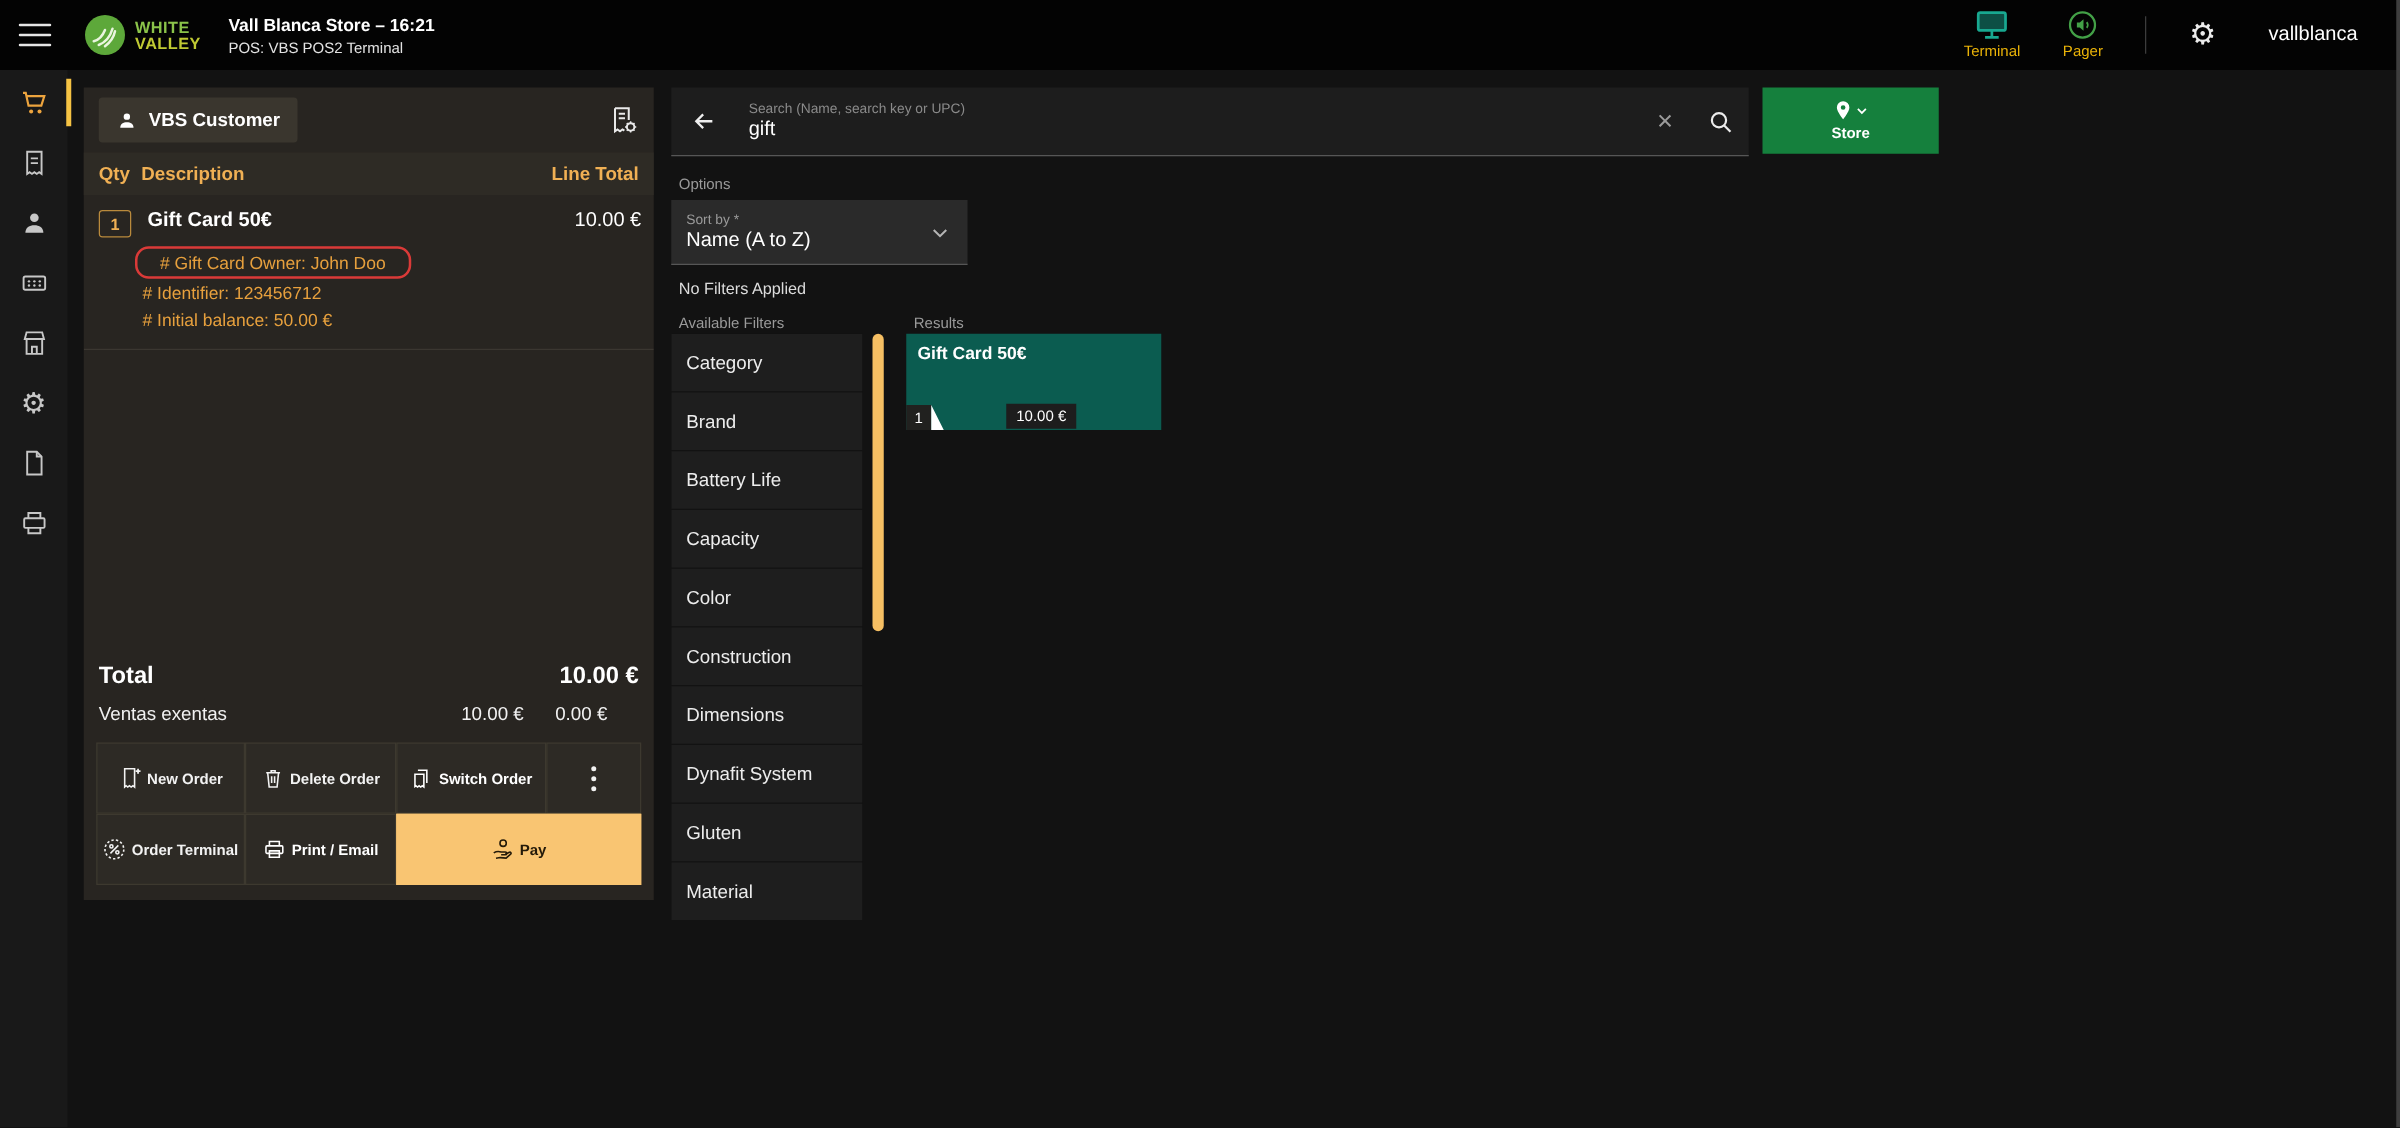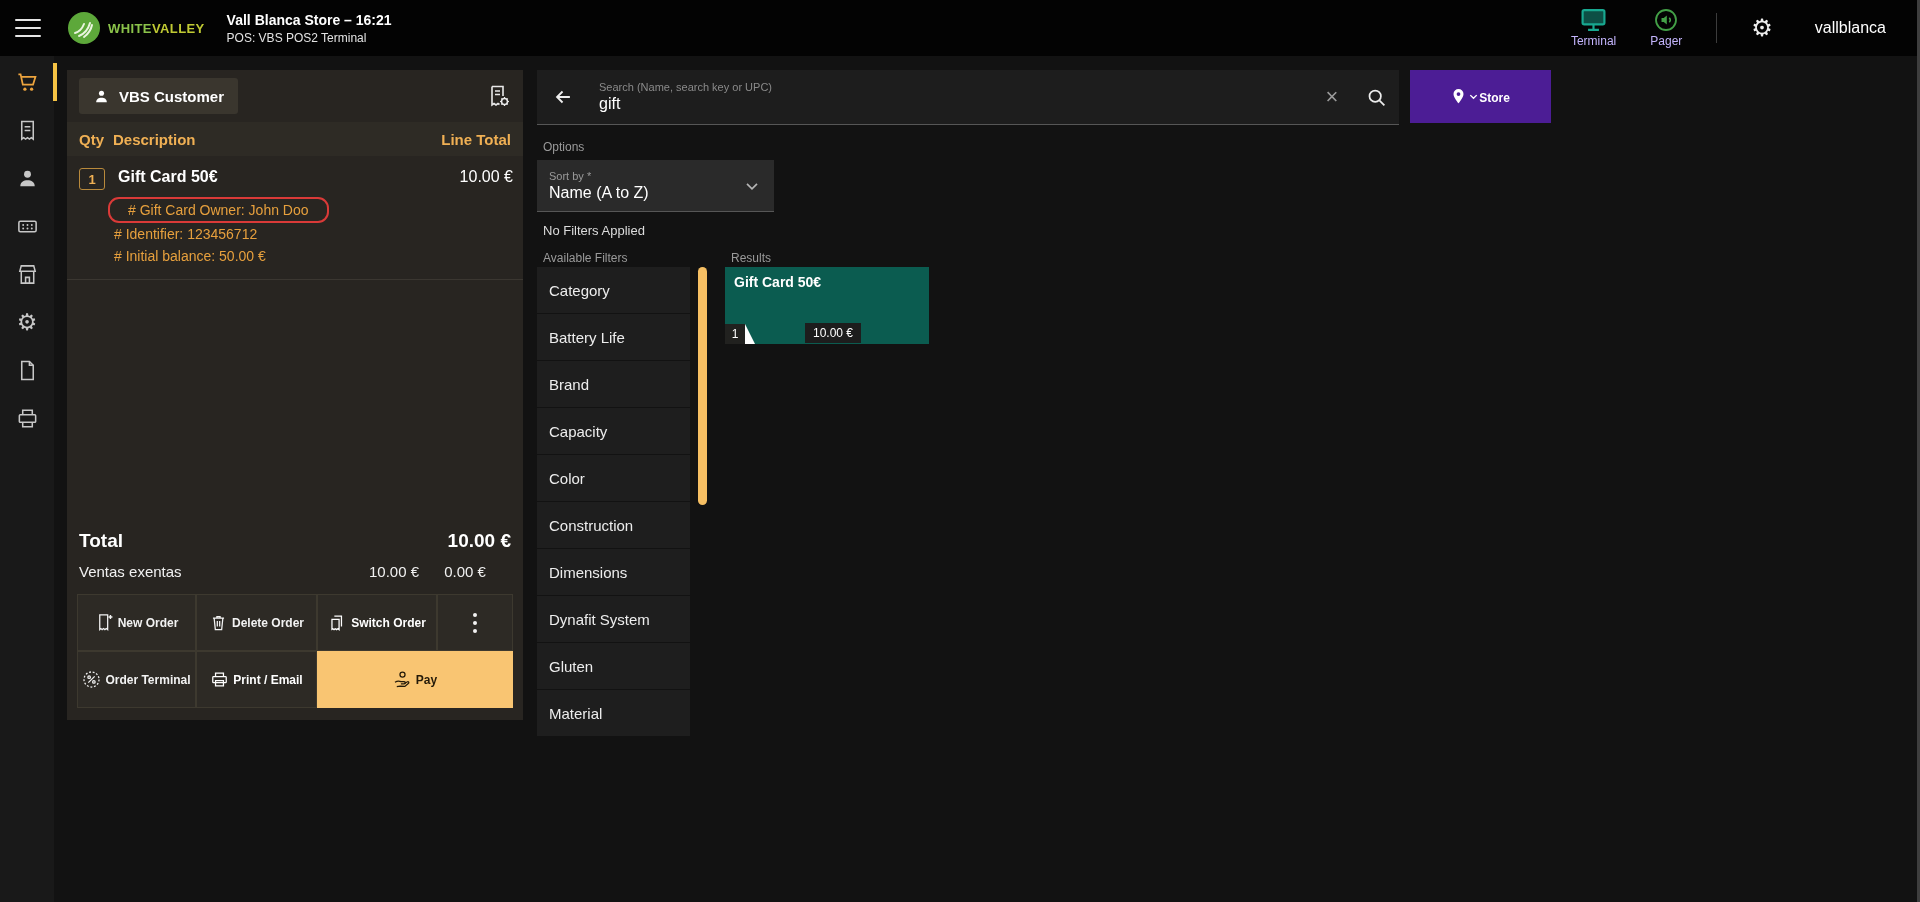--- a/index.html
+++ b/index.html
@@ -3,29 +3,29 @@
 <meta charset="utf-8">
 <style>
   html,body{margin:0;padding:0;background:#121212;font-family:"Liberation Sans",sans-serif;}
   #screen{position:relative;width:1920px;height:902px;overflow:hidden;background:#121212;}
 
   
   #topbar{position:absolute;left:0;top:0;width:1920px;height:56px;background:#030303;display:flex;align-items:center;z-index:5;}
   .hamburger{margin-left:15px;width:26px;display:flex;flex-direction:column;gap:6px;cursor:pointer;}
   .hamburger span{display:block;height:2px;background:#e6e6e6;border-radius:1px;}
   .logo-wrap{display:flex;align-items:center;margin-left:26px;gap:7px;}
-  .logo-text{display:flex;line-height:13px;font-weight:bold;font-size:13px;letter-spacing:.4px;}
+  .logo-text{display:flex;flex-direction:column;line-height:13px;font-weight:bold;font-size:13px;letter-spacing:.4px;}
   .logo-text .l1{color:#8bc34a;}
   .logo-text .l2{color:#c0ca33;}
   .store-id{margin-left:22px;display:flex;flex-direction:column;gap:3px;}
   .store-id .n1{color:#ffffff;font-size:14px;font-weight:600;}
   .store-id .n2{color:#e3e3e3;font-size:12px;}
   .tb-spacer{flex:1;}
   .tb-item{display:flex;flex-direction:column;align-items:center;gap:2px;margin-right:34px;cursor:pointer;}
-  .tb-item .lbl{color:#c4b5fd;font-size:12px;}
+  .tb-item .lbl{color:#eab308;font-size:12px;}
   .tb-divider{width:1px;height:30px;background:#3c3c3c;margin-right:34px;}
   .tb-gear{color:#ececec;font-size:24px;margin-right:42px;cursor:pointer;line-height:24px;}
   .tb-user{color:#ffffff;font-size:16px;margin-right:34px;}
 
   
   #sidebar{position:absolute;left:0;top:56px;width:54px;height:846px;background:#191919;display:flex;flex-direction:column;padding-top:2px;z-index:4;}
   .side-slot{position:relative;height:48px;display:flex;align-items:center;justify-content:center;color:#c7c7c7;cursor:pointer;}
   .side-slot svg{width:23px;height:23px;}
   .side-slot.active{color:#eda43e;}
   .side-slot.active::after{content:"";position:absolute;right:-3px;top:5px;bottom:5px;width:4px;background:#f6c344;}
@@ -67,21 +67,21 @@
   .dots i{width:4px;height:4px;border-radius:50%;background:#f2f2f2;}
 
   
   .search-bar{position:absolute;left:537px;top:70px;width:862px;height:54px;background:#1d1d1d;border-bottom:1px solid #565656;display:flex;align-items:center;z-index:2;}
   .back-btn{width:52px;height:100%;display:flex;align-items:center;justify-content:center;color:#efefef;cursor:pointer;}
   .search-field{flex:1;padding-left:10px;display:flex;flex-direction:column;justify-content:center;gap:2px;}
   .search-label{font-size:11px;color:#8a8a8a;}
   .search-input{background:transparent;border:none;outline:none;color:#ffffff;font-size:16px;padding:0;font-family:"Liberation Sans",sans-serif;width:95%;}
   .clear-btn{width:42px;text-align:center;color:#9b9b9b;font-size:22px;cursor:pointer;line-height:22px;}
   .mag-btn{width:46px;height:100%;display:flex;align-items:center;justify-content:center;color:#ececec;cursor:pointer;}
-  .store-btn{position:absolute;left:1410px;top:70px;width:141px;height:53px;background:#4c1d95;display:flex;flex-direction:row;align-items:center;justify-content:center;color:#fff;cursor:pointer;z-index:2;}
+  .store-btn{position:absolute;left:1410px;top:70px;width:141px;height:53px;background:#15803d;display:flex;flex-direction:column;align-items:center;justify-content:center;color:#fff;cursor:pointer;z-index:2;}
   .store-top{display:flex;align-items:center;gap:2px;}
   .store-lbl{font-size:12px;font-weight:600;margin-top:2px;}
   .sec-label{position:absolute;font-size:12px;color:#9a9a9a;z-index:2;}
   #options-label{left:543px;top:140px;}
   #avail-label{left:543px;top:251px;}
   #results-label{left:731px;top:251px;}
   .sort-box{position:absolute;left:537px;top:160px;width:237px;height:52px;background:#2a2a2a;border-bottom:1px solid #565656;display:flex;align-items:center;padding:0 12px;box-sizing:border-box;cursor:pointer;z-index:2;}
   .sort-inner{display:flex;flex-direction:column;gap:2px;flex:1;}
   .sort-label{font-size:11px;color:#9a9a9a;}
   .sort-value{font-size:16px;color:#fff;}
@@ -346,22 +346,22 @@
           <path d="M6 9.5l6 6 6-6"></path>
         </svg>
     </span>
   </div>
 
   <span id="no-filters">No Filters Applied</span>
   <span class="sec-label" id="avail-label">Available Filters</span>
 
   <div id="filter-list">
     <div class="filter-row">Category</div>
+    <div class="filter-row">Brand</div>
     <div class="filter-row">Battery Life</div>
-    <div class="filter-row">Brand</div>
     <div class="filter-row">Capacity</div>
     <div class="filter-row">Color</div>
     <div class="filter-row">Construction</div>
     <div class="filter-row">Dimensions</div>
     <div class="filter-row">Dynafit System</div>
     <div class="filter-row">Gluten</div>
     <div class="filter-row">Material</div>
   </div>
   <div id="filter-scrollbar"></div>
 

